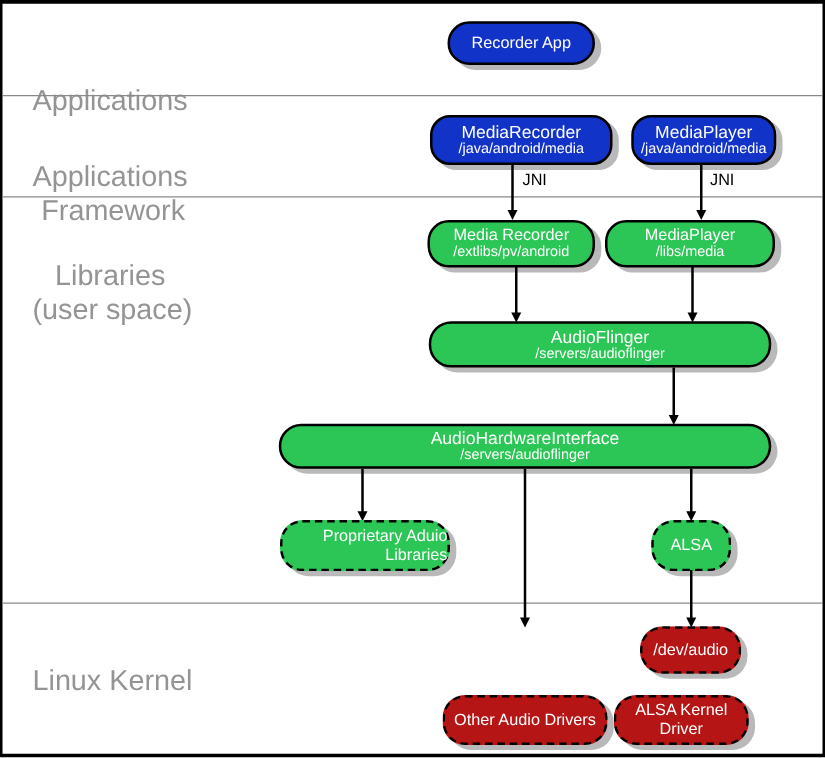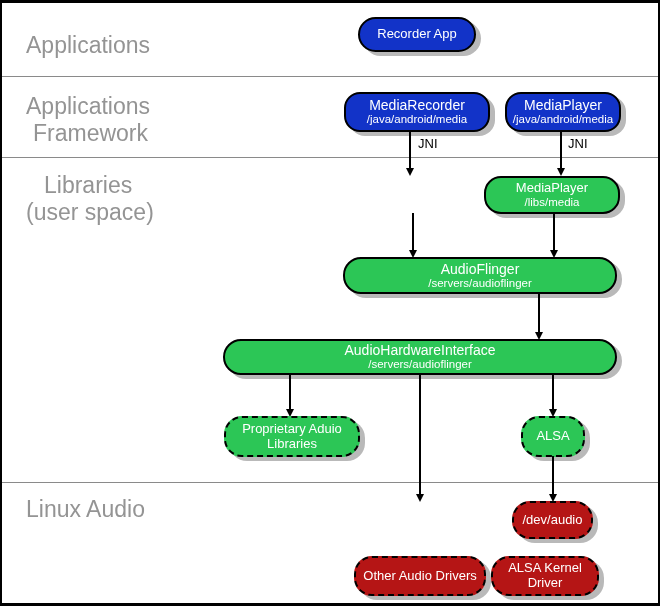--- a/index.html
+++ b/index.html
@@ -8,21 +8,21 @@
     --shadow:#b9b9b9; --section_text:#949494; --divider:#8a8a8a; --line:#000000;
   }
   .frame {
     position:relative; width:656px; height:600px;
     border-left:2px solid #000; border-right:2px solid #000;
     border-top:3px solid #000; border-bottom:3px solid #000;
     background:#fff; overflow:hidden;
     font-family:"Liberation Sans", sans-serif;
   }
   .section-line {
-    position:absolute; color:var(--section_text); font-size:23px; white-space:nowrap;
+    position:absolute; color:var(--section_text); font-size:23px; white-space:nowrap;margin-top:35px;
   }
   .divider { position:absolute; left:0; right:0; height:1px; background:var(--divider); }
   .node {
     position:absolute; display:flex; flex-direction:column; justify-content:center;
     align-items:center; text-align:center; color:#ffffff;
     border:2px solid #000; border-radius:18px;
     box-shadow:5px 4px 0 var(--shadow); box-sizing:border-box; line-height:1.15;
   }
   .node.blue  { background:var(--blue); }
   .node.green { background:var(--green); }
@@ -43,21 +43,21 @@
 </head>
 <body>
 
 <div class="frame">
 
   <div class="section-line" style="left:24px; top:29px;">Applications</div>
   <div class="section-line" style="left:24px; top:90px;">Applications</div>
   <div class="section-line" style="left:31px; top:117px;">Framework</div>
   <div class="section-line" style="left:42px; top:169px;">Libraries</div>
   <div class="section-line" style="left:24px; top:196px;">(user space)</div>
-  <div class="section-line" style="left:24px; top:493px;">Linux Audio</div>
+  <div class="section-line" style="left:24px; top:493px;">Linux Kernel</div>
 
   <div class="divider" style="top:73px;"></div>
   <div class="divider" style="top:154px;"></div>
   <div class="divider" style="top:479px;"></div>
 
   <div class="node blue" style="left:356px; top:14px; width:118px; height:35px;">
     <div class="node-title">Recorder App</div>
   </div>
 
   <div class="node blue" style="left:342px; top:89px; width:146px; height:40px; border-radius:16px;">
@@ -73,20 +73,24 @@
       <span class="shaft"></span>
       <span class="head"></span>
     </div>
   <div class="arrow" style="left:559px; top:129px; height:44px;">
       <span class="shaft"></span>
       <span class="head"></span>
     </div>
   <div class="jni-label" style="left:416px; top:133px;">JNI</div>
   <div class="jni-label" style="left:566px; top:133px;">JNI</div>
 
+  <div class="node green" style="left:340px; top:173px; width:134px; height:38px; border-radius:17px;">
+    <div class="node-title">Media Recorder</div>
+    <div class="node-sub">/extlibs/pv/android</div>
+  </div>
   <div class="node green" style="left:482px; top:173px; width:136px; height:38px; border-radius:17px;">
     <div class="node-title">MediaPlayer</div>
     <div class="node-sub">/libs/media</div>
   </div>
 
   <div class="arrow" style="left:411px; top:210px; height:45px;">
       <span class="shaft"></span>
       <span class="head"></span>
     </div>
   <div class="arrow" style="left:552px; top:210px; height:45px;">
@@ -115,21 +119,21 @@
     </div>
   <div class="arrow" style="left:418px; top:372px; height:127px;">
       <span class="shaft"></span>
       <span class="head"></span>
     </div>
   <div class="arrow" style="left:551px; top:372px; height:42px;">
       <span class="shaft"></span>
       <span class="head"></span>
     </div>
 
-  <div class="node green dashed" style="left:222px; top:413px; width:136px; height:41px;">
+  <div class="node green dashed" style="left:222px; top:413px; width:136px; height:41px;align-items:flex-end;">
     <div class="node-title">Proprietary Aduio</div>
     <div class="node-title">Libraries</div>
   </div>
   <div class="node green dashed" style="left:519px; top:413px; width:64px; height:41px;">
     <div class="node-title">ALSA</div>
   </div>
 
   <div class="arrow" style="left:551px; top:453px; height:46px;">
       <span class="shaft"></span>
       <span class="head"></span>

